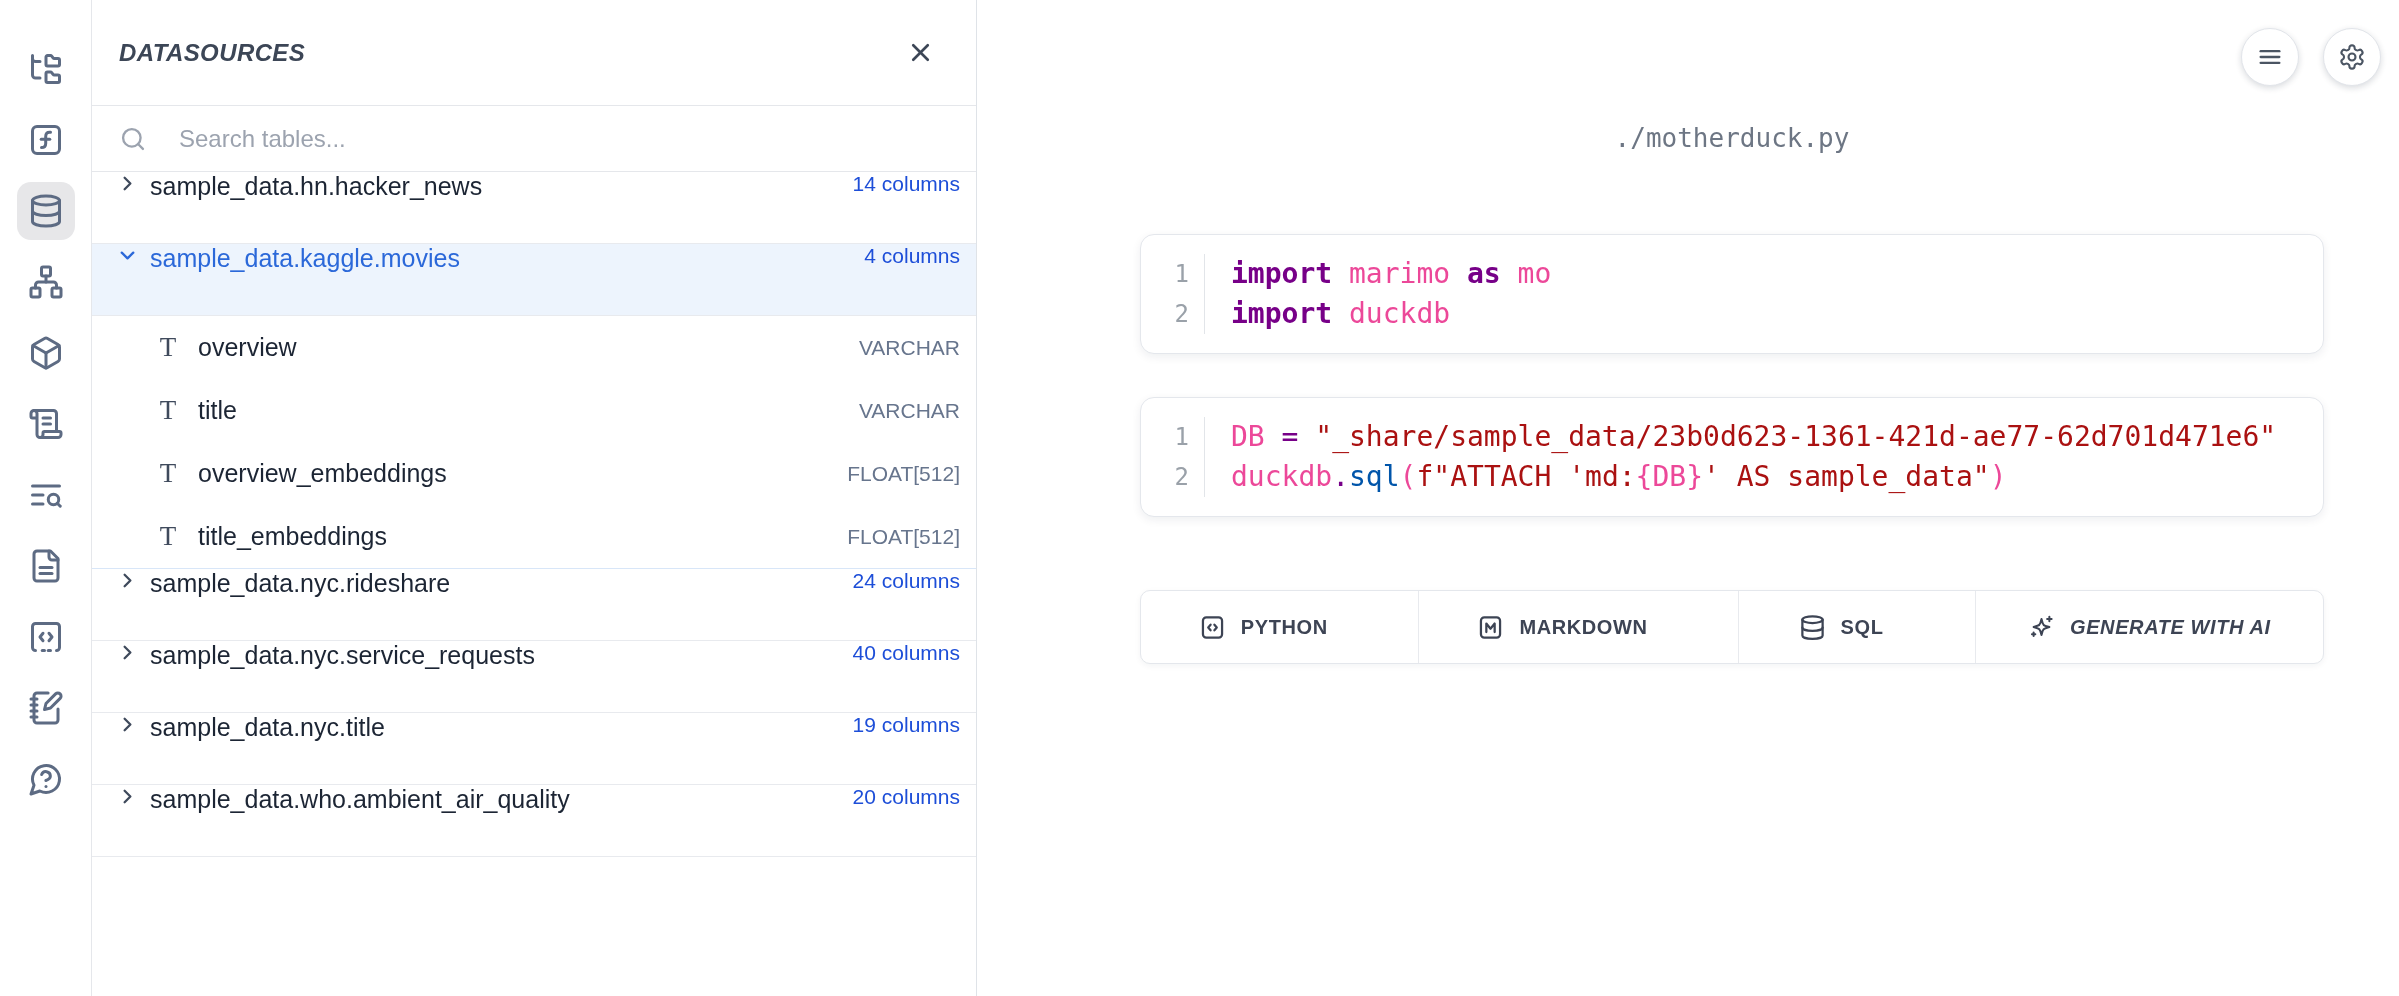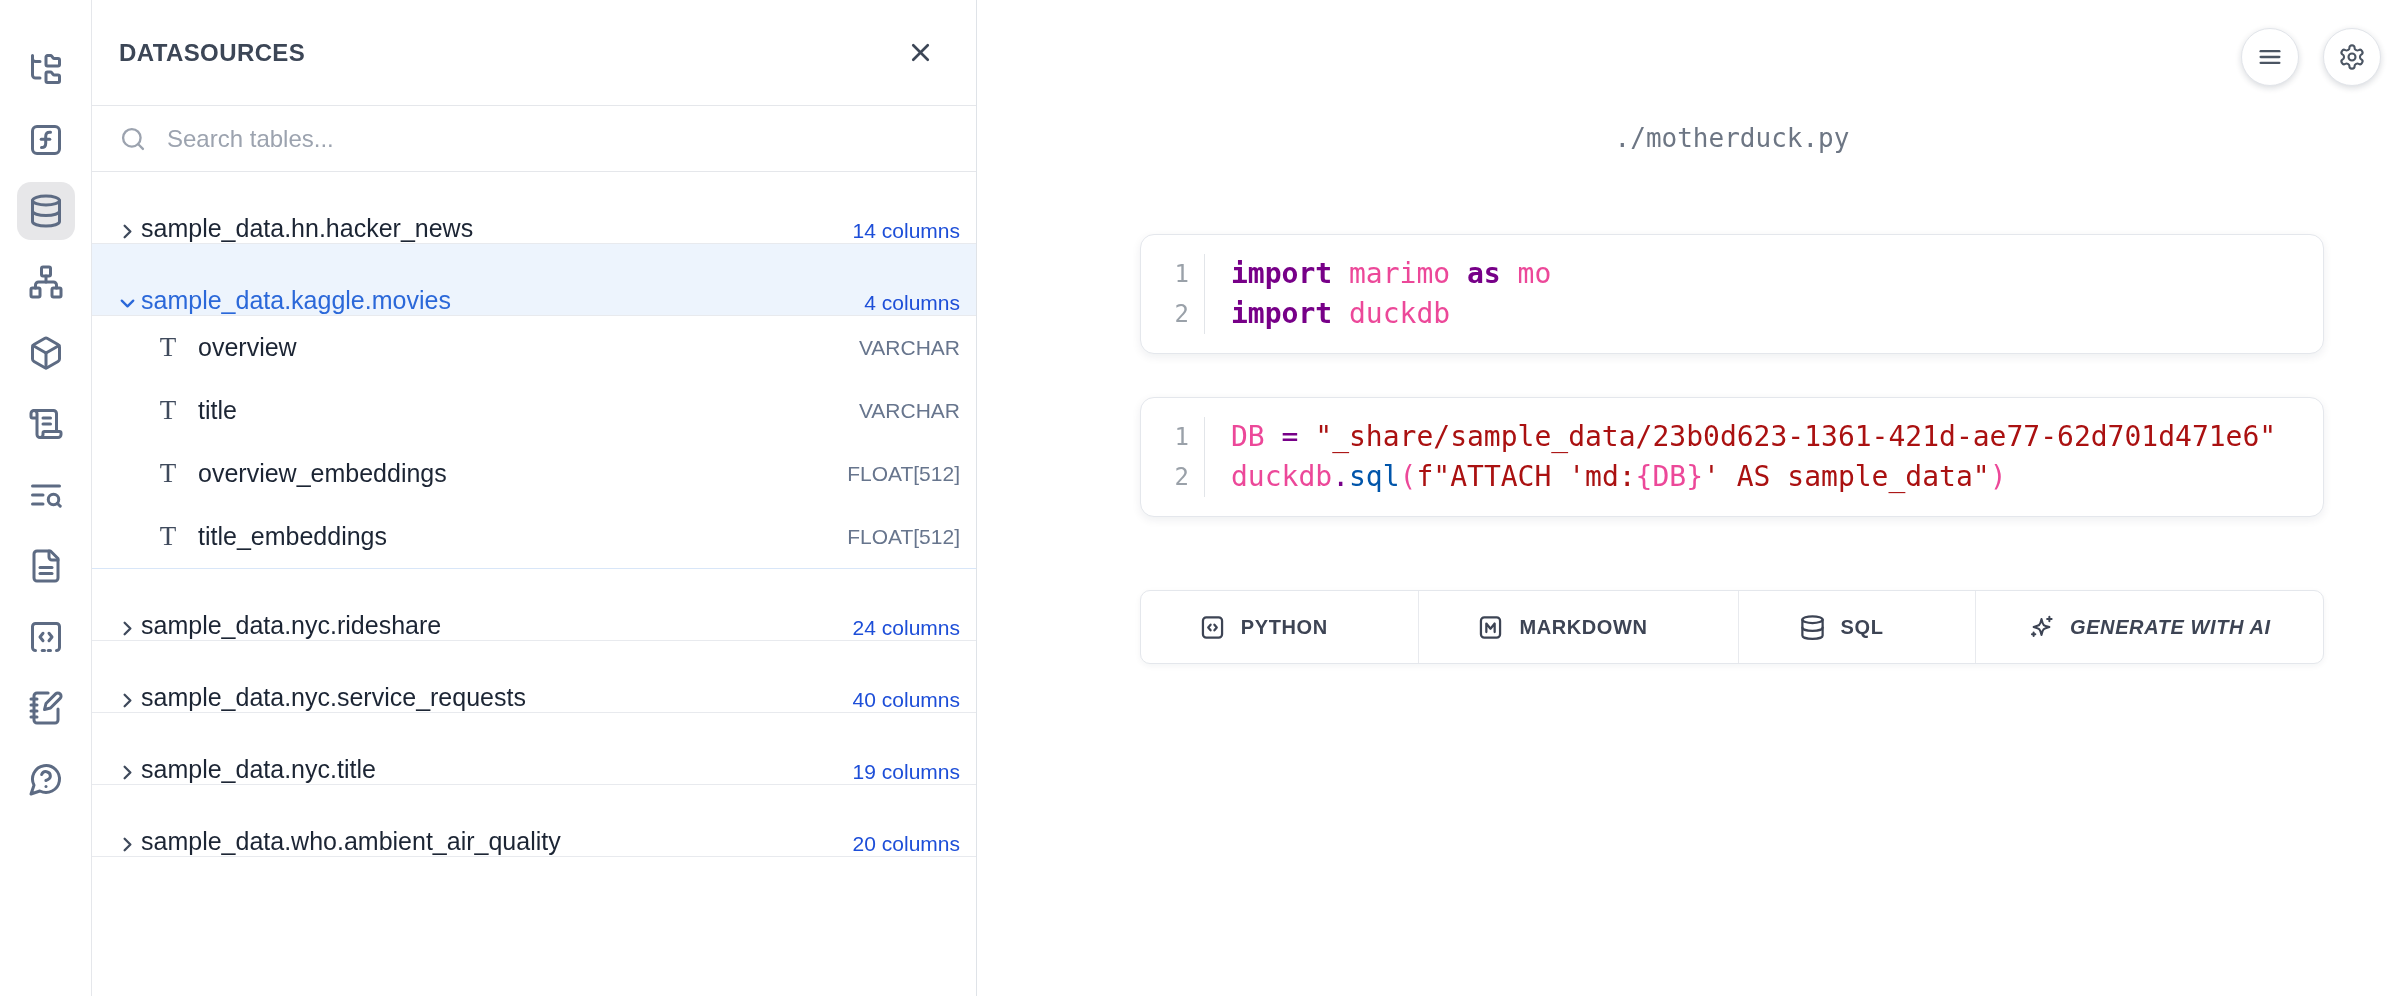--- a/index.html
+++ b/index.html
@@ -21,37 +21,37 @@
   .act.active{background:#e7e7e9;}
   .act svg{width:36px;height:36px;}
 
   
   .panel{
     position:absolute;left:92px;top:0;width:885px;height:996px;
     background:#fff;border-right:1px solid #dfe3e8;box-sizing:border-box;
   }
   .panel-header{
     height:106px;display:flex;align-items:center;justify-content:space-between;
-    padding:0 36px 0 27px;border-bottom:1px solid #e5e7eb;box-sizing:border-box;
+    padding:0 36px 0 27px;border-bottom:1px solid #e5e7eb;box-sizing:border-box;font-style:italic;
   }
   .panel-title{font-size:24px;font-weight:700;letter-spacing:.4px;color:#3c4656;}
   .close-btn{width:40px;height:40px;display:flex;align-items:center;justify-content:center;color:#3c4656;cursor:pointer;}
   .close-btn svg{width:29px;height:29px;}
   .search-row{
-    height:66px;display:flex;align-items:center;gap:18px;
+    height:66px;display:flex;align-items:center;gap:30px;
     padding:0 20px 0 27px;border-bottom:1px solid #e5e7eb;box-sizing:border-box;
   }
   .search-row svg{width:28px;height:28px;color:#9ca3af;flex:0 0 auto;}
   .search-row input{
     flex:1;border:none;outline:none;font-family:"Liberation Sans",sans-serif;
     font-size:24px;color:#1c2534;background:transparent;
   }
   .search-row input::placeholder{color:#9ca3af;}
   .t-row{
-    height:72px;display:flex;align-items:flex-end;gap:2px;
+    height:72px;display:flex;align-items:flex-start;gap:11px;
     padding:0 16px 0 24px;border-bottom:1px solid #e8eaee;
     box-sizing:border-box;cursor:pointer;background:#fff;
   }
   .t-row .chev{color:#3f4a5c;display:flex;}
   .t-row .chev svg{width:23px;height:23px;}
   .t-name{font-size:25px;color:#1c2534;}
   .t-meta{margin-left:auto;font-size:21px;color:#1d4ed8;}
   .t-row.sel{background:#edf4fd;}
   .t-row.sel .t-name{color:#2b68d9;}
   .t-row.sel .chev{color:#2b68d9;}

